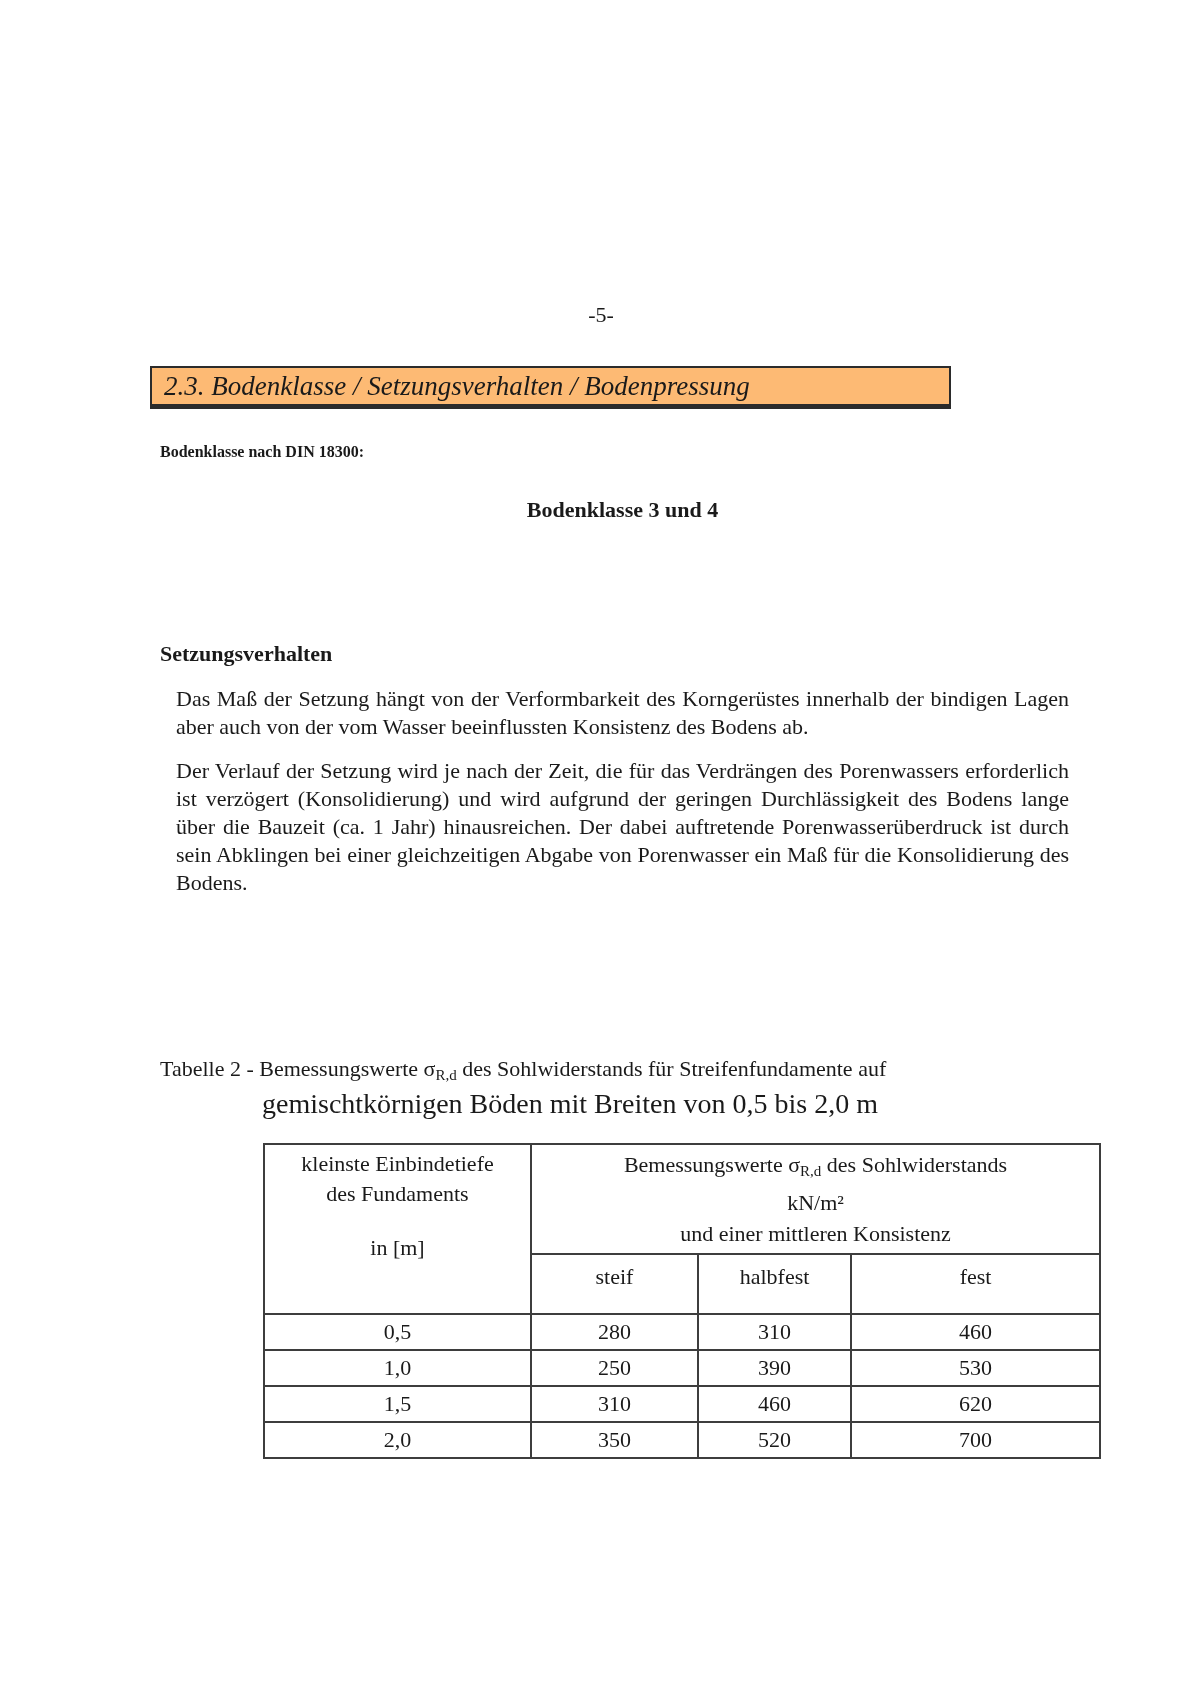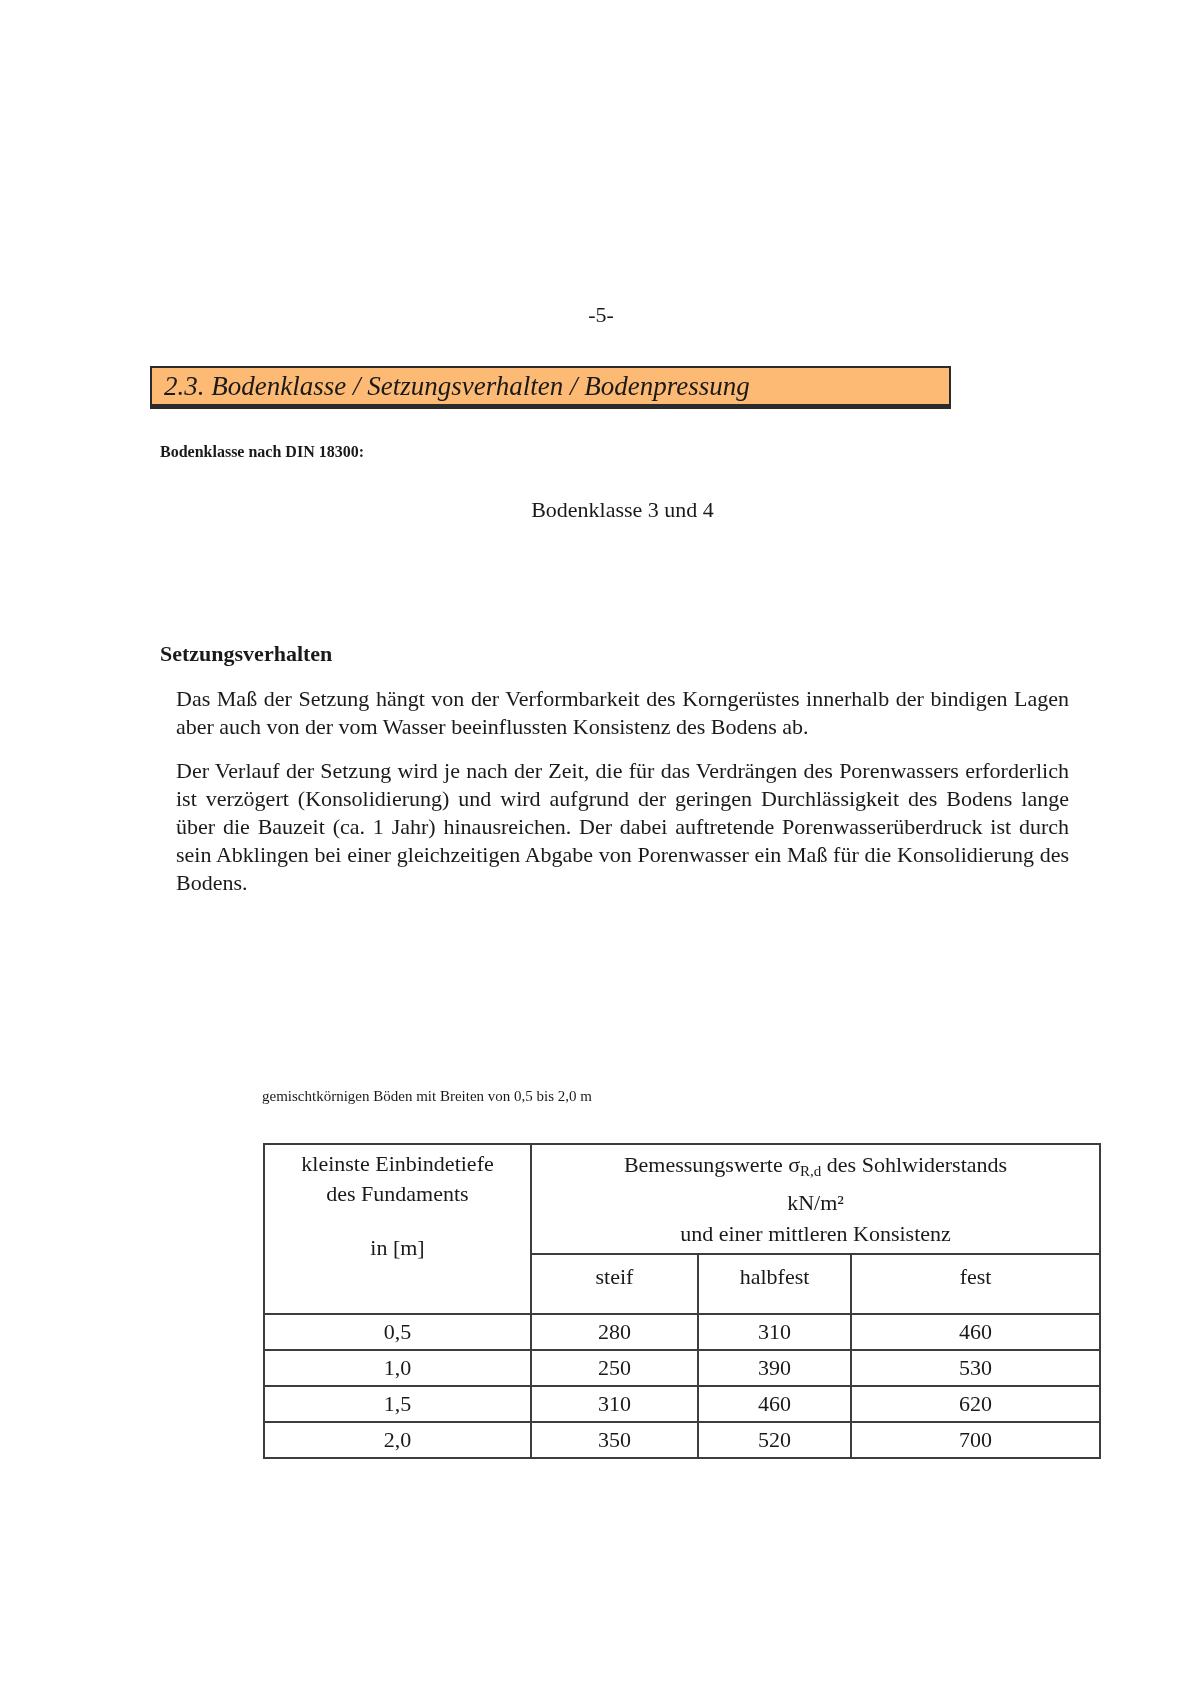--- a/index.html
+++ b/index.html
@@ -43,21 +43,21 @@
     left: 160px; top: 443px;
     font-weight: bold;
     font-size: 16px;
   }
 
   .bk-title {
     position: absolute;
     left: 160px; top: 497px;
     width: 925px;
     text-align: center;
-    font-weight: normal;
+    font-weight: bold;
     font-size: 22px;
   }
   .bk-sub {
     position: absolute;
     left: 160px; top: 526px;
     width: 925px;
     text-align: center;
     font-size: 22px;
   }
 
@@ -80,21 +80,21 @@
 
   .caption-line1 {
     position: absolute;
     left: 160px; top: 1056px;
     font-size: 22px;
     white-space: nowrap;
   }
   .caption-line2 {
     position: absolute;
     left: 262px; top: 1088px;
-    font-size: 15px;
+    font-size: 28px;
     white-space: nowrap;
   }
   .subscript {
     font-size: 15px;
     vertical-align: -4px;
   }
 
   table.data-table {
     position: absolute;
     left: 263px; top: 1143px;
@@ -157,20 +157,21 @@
 
   <div class="bk-title">Bodenklasse 3 und 4</div>
 
   <div class="setz-heading">Setzungsverhalten</div>
 
   <div class="body-text">
     <p>Das Maß der Setzung hängt von der Verformbarkeit des Korngerüstes innerhalb der bindigen Lagen aber auch von der vom Wasser beeinflussten Konsistenz des Bodens ab.</p>
     <p>Der Verlauf der Setzung wird je nach der Zeit, die für das Verdrängen des Porenwassers erforderlich ist verzögert (Konsolidierung) und wird aufgrund der geringen Durchlässigkeit des Bodens lange über die Bauzeit (ca. 1 Jahr) hinausreichen. Der dabei auftretende Porenwasserüberdruck ist durch sein Abklingen bei einer gleichzeitigen Abgabe von Porenwasser ein Maß für die Konsolidierung des Bodens.</p>
   </div>
 
+  <div class="caption-line1"><span>Tabelle 2 - Bemessungswerte σ</span><span class="subscript">R,d</span><span> des Sohlwiderstands für Streifenfundamente auf</span></div>
   <div class="caption-line2">gemischtkörnigen Böden mit Breiten von 0,5 bis 2,0 m</div>
 
   <table class="data-table">
     <colgroup>
       <col style="width:267px">
       <col style="width:167px">
       <col style="width:153px">
       <col style="width:249px">
     </colgroup>
     <tbody>

